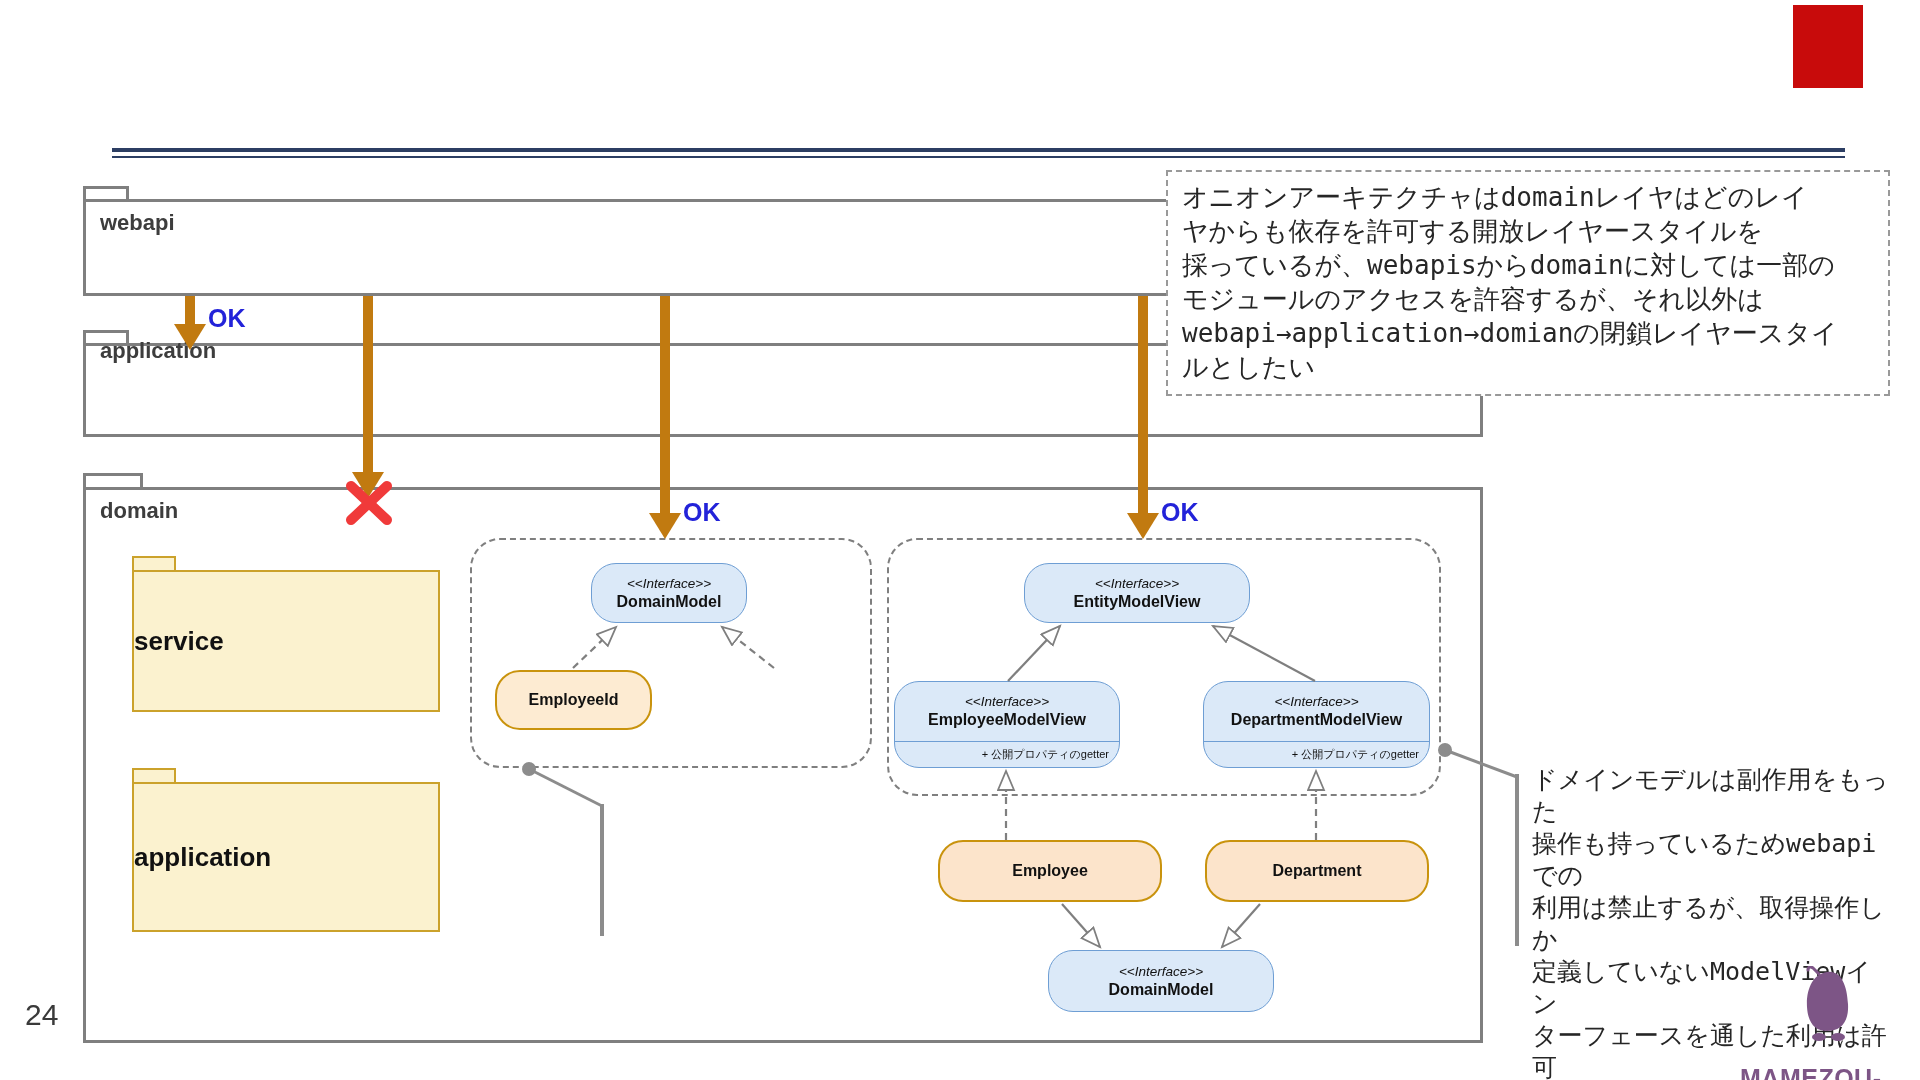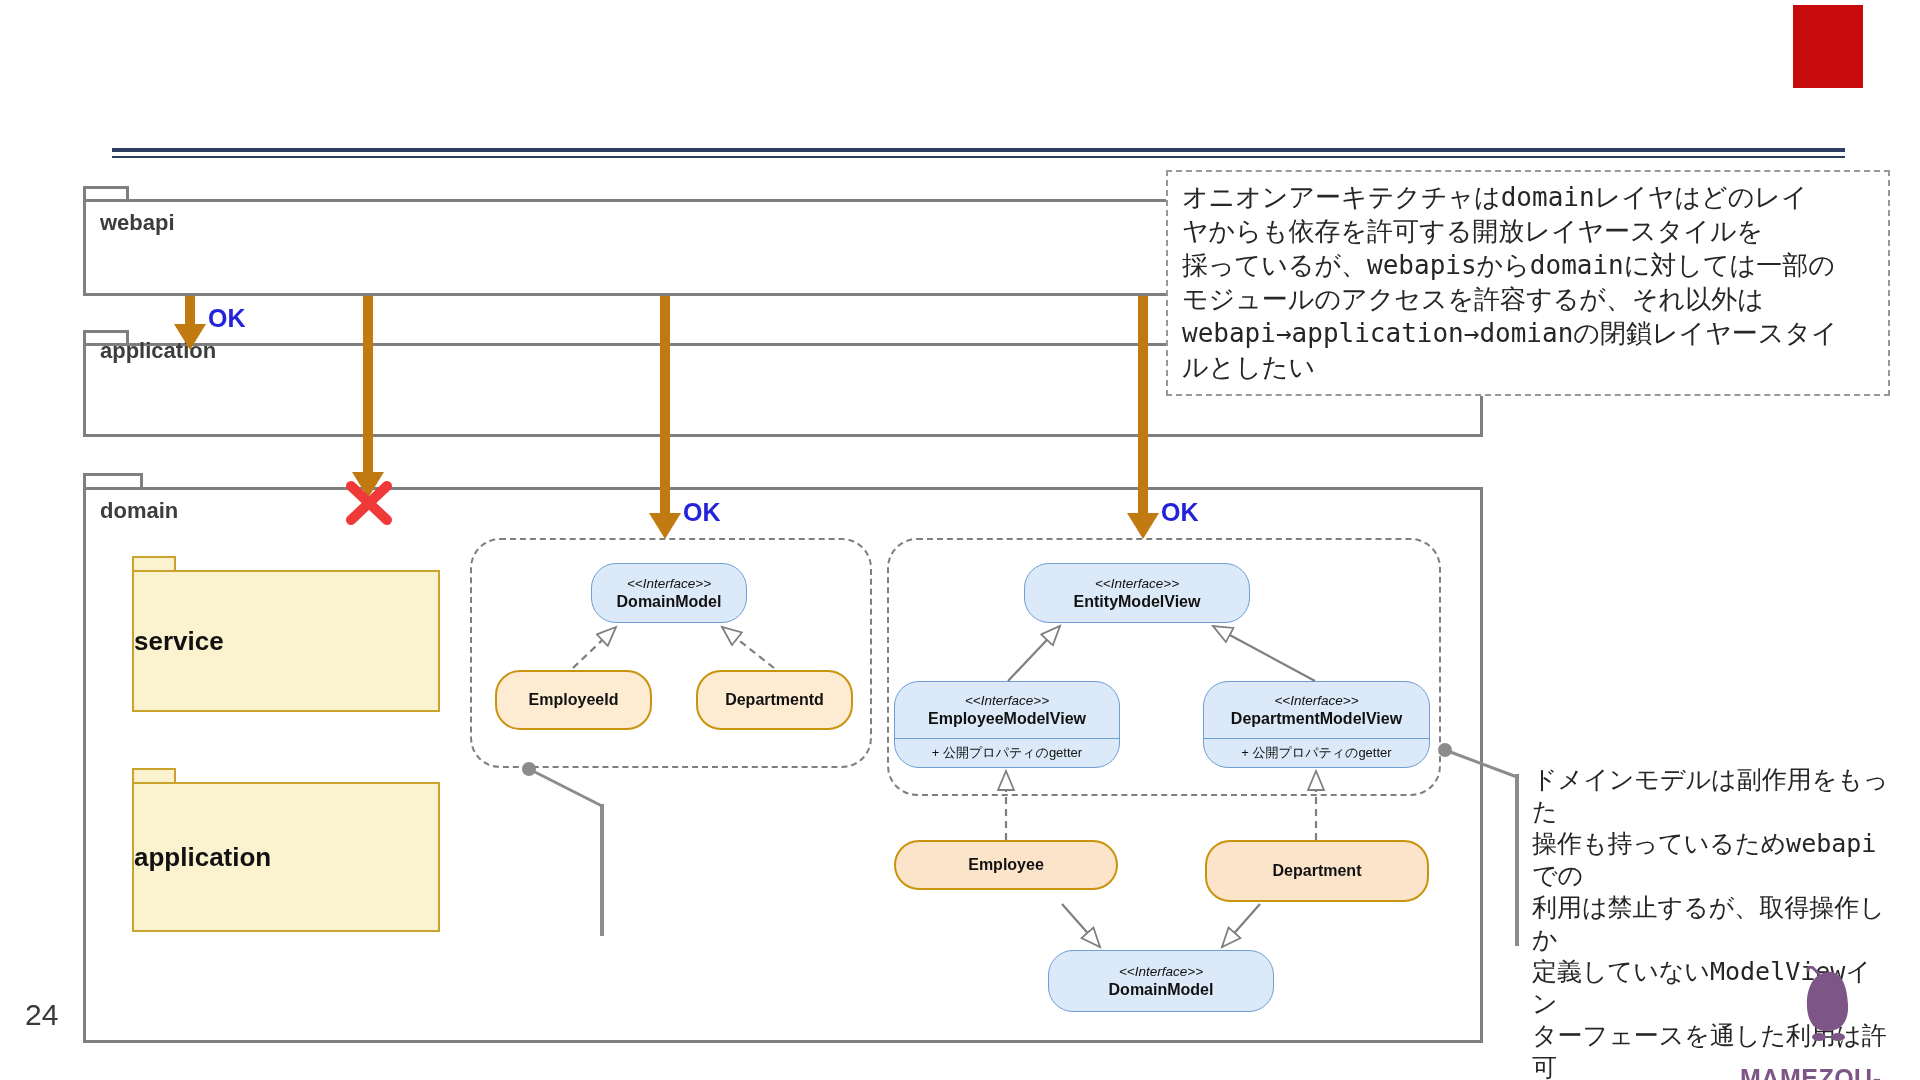--- a/index.html
+++ b/index.html
@@ -23,21 +23,21 @@
 
   .uml-box{position:absolute;box-sizing:border-box;display:flex;flex-direction:column;align-items:center;
            justify-content:center;text-align:center;z-index:3;border-radius:25px;}
   .uml-blue{background:var(--interface-fill,#DBE9F8);border:1.6px solid var(--interface-border,#6E9ED4);}
   .uml-orange{background:var(--entity-fill,#FDEBD2);border:2px solid var(--entity-border,#C9930D);}
   .uml-peach{background:#FCE4CB;border:2px solid var(--entity-border,#C9930D);}
   .stereo{font-style:italic;font-size:13.5px;color:#111;line-height:17px;}
   .uml-name{font-weight:bold;font-size:16px;color:#111;line-height:20px;}
   .mv-header{flex:1;display:flex;flex-direction:column;align-items:center;justify-content:center;width:100%;}
   .attr-row{width:100%;box-sizing:border-box;border-top:1.6px solid var(--interface-border,#6E9ED4);
-            text-align:center;padding:5px 10px;font-size:13px;color:#111;}
+            text-align:right;padding:5px 10px;font-size:11px;color:#111;}
 
   .note{position:absolute;white-space:pre-line;font-family:"DejaVu Sans Mono",monospace;color:#262626;z-index:6;}
   .note-box{border:2px dashed #999;background:#fff;padding:8px 14px;}
   .note-arch{left:1166px;top:170px;width:724px;height:226px;font-size:26px;line-height:34px;box-sizing:border-box;}
   .note-vo{left:615px;top:806px;width:280px;font-size:25px;line-height:38px;}
   .note-dm{left:1532px;top:764px;width:360px;font-size:25px;line-height:32px;}
 
   .ok{position:absolute;font-weight:bold;font-size:25px;color:var(--ok-blue,#2323D9);z-index:6;}
   .page-num{position:absolute;left:25px;top:998px;font-size:30px;color:#3A3A3A;}
 
@@ -84,23 +84,20 @@
   </div>
 
   <div class="group-dashed" style="left:470px;top:538px;width:398px;height:226px;"></div>
   <div class="uml-box uml-blue" style="left:591px;top:563px;width:156px;height:60px;">
     <span class="stereo">&lt;&lt;Interface&gt;&gt;</span>
     <span class="uml-name">DomainModel</span>
   </div>
   <div class="uml-box uml-orange" style="left:495px;top:670px;width:157px;height:60px;">
     <span class="uml-name">EmployeeId</span>
   </div>
-  <div class="uml-box uml-orange" style="left:696px;top:670px;width:157px;height:60px;">
-    <span class="uml-name">Departmentd</span>
-  </div>
 
   <div class="group-dashed" style="left:887px;top:538px;width:550px;height:254px;"></div>
   <div class="uml-box uml-blue" style="left:1024px;top:563px;width:226px;height:60px;">
     <span class="stereo">&lt;&lt;Interface&gt;&gt;</span>
     <span class="uml-name">EntityModelView</span>
   </div>
   <div class="uml-box uml-blue" style="left:894px;top:681px;width:226px;height:87px;">
     <div class="mv-header">
       <span class="stereo">&lt;&lt;Interface&gt;&gt;</span>
       <span class="uml-name">EmployeeModelView</span>
@@ -108,21 +105,21 @@
     <div class="attr-row">+ 公開プロパティのgetter</div>
   </div>
   <div class="uml-box uml-blue" style="left:1203px;top:681px;width:227px;height:87px;">
     <div class="mv-header">
       <span class="stereo">&lt;&lt;Interface&gt;&gt;</span>
       <span class="uml-name">DepartmentModelView</span>
     </div>
     <div class="attr-row">+ 公開プロパティのgetter</div>
   </div>
 
-  <div class="uml-box uml-peach" style="left:894px;top:840px;width:224px;height:50px;">
+  <div class="uml-box uml-peach" style="left:938px;top:840px;width:224px;height:62px;">
     <span class="uml-name">Employee</span>
   </div>
   <div class="uml-box uml-peach" style="left:1205px;top:840px;width:224px;height:62px;">
     <span class="uml-name">Department</span>
   </div>
   <div class="uml-box uml-blue" style="left:1048px;top:950px;width:226px;height:62px;">
     <span class="stereo">&lt;&lt;Interface&gt;&gt;</span>
     <span class="uml-name">DomainModel</span>
   </div>
 

